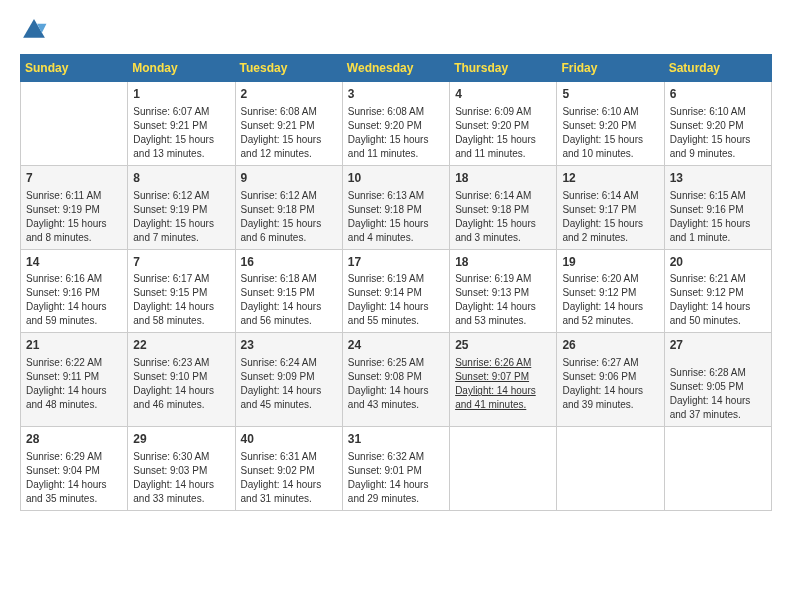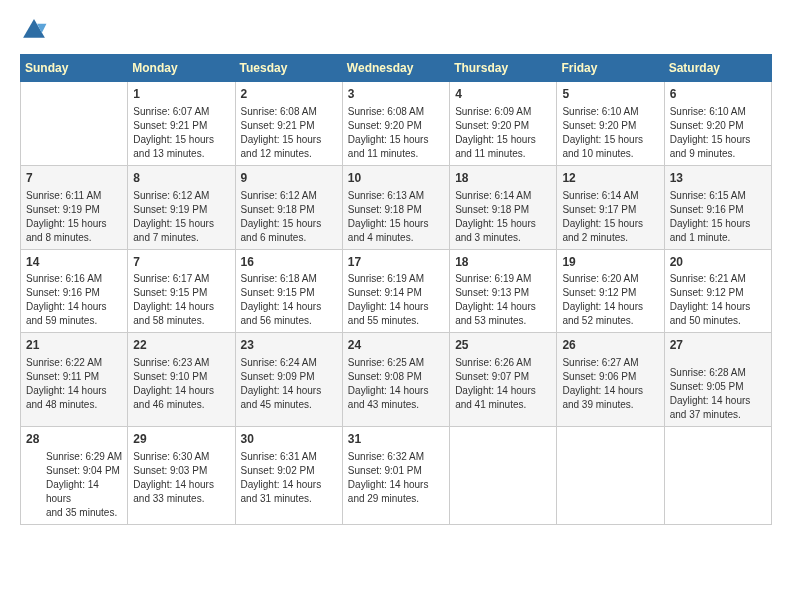--- a/index.html
+++ b/index.html
@@ -48,21 +48,21 @@
       color: #333;
       margin-top: 2px;
     }
     table {
       width: 100%;
       border-collapse: collapse;
       font-size: 11px;
     }
     thead tr th {
       background-color: #2e6da4;
-      color: #fef9c3;
+      color: #fde047;
       padding: 6px 4px;
       text-align: left;
       font-size: 12px;
       font-weight: bold;
       border: 1px solid #2e6da4;
     }
     tbody tr td {
       border: 1px solid #ccc;
       vertical-align: top;
       padding: 4px 5px;
@@ -292,21 +292,21 @@
         </td>
         <td>
           <span class="day-number">24</span>
           <div class="cell-content" style="white-space: pre-line;">Sunrise: 6:25 AM
 Sunset: 9:08 PM
 Daylight: 14 hours
 and 43 minutes.</div>
         </td>
         <td>
           <span class="day-number">25</span>
-          <div class="cell-content" style="white-space: pre-line;">Sunrise: 6:26 AM
+          <div class="cell-content" style="white-space: pre-line; text-decoration: underline;">Sunrise: 6:26 AM
 Sunset: 9:07 PM
 Daylight: 14 hours
 and 41 minutes.</div>
         </td>
         <td>
           <span class="day-number">26</span>
           <div class="cell-content" style="white-space: pre-line;">Sunrise: 6:27 AM
 Sunset: 9:06 PM
 Daylight: 14 hours
 and 39 minutes.</div>
@@ -315,34 +315,34 @@
           <span class="day-number">27</span>
           <div class="cell-content" style="white-space: pre-line; margin-top: 12px;">Sunrise: 6:28 AM
 Sunset: 9:05 PM
 Daylight: 14 hours
 and 37 minutes.</div>
         </td>
       </tr>
       <tr>
         <td>
           <span class="day-number">28</span>
-          <div class="cell-content" style="white-space: pre-line; margin-left: 20px;">Sunrise: 6:29 AM
+          <div class="cell-content" style="white-space: pre-line;">Sunrise: 6:29 AM
 Sunset: 9:04 PM
 Daylight: 14 hours
 and 35 minutes.</div>
         </td>
         <td>
           <span class="day-number">29</span>
           <div class="cell-content" style="white-space: pre-line;">Sunrise: 6:30 AM
 Sunset: 9:03 PM
 Daylight: 14 hours
 and 33 minutes.</div>
         </td>
         <td>
-          <span class="day-number">30</span>
+          <span class="day-number">40</span>
           <div class="cell-content" style="white-space: pre-line;">Sunrise: 6:31 AM
 Sunset: 9:02 PM
 Daylight: 14 hours
 and 31 minutes.</div>
         </td>
         <td>
           <span class="day-number">31</span>
           <div class="cell-content" style="white-space: pre-line;">Sunrise: 6:32 AM
 Sunset: 9:01 PM
 Daylight: 14 hours

